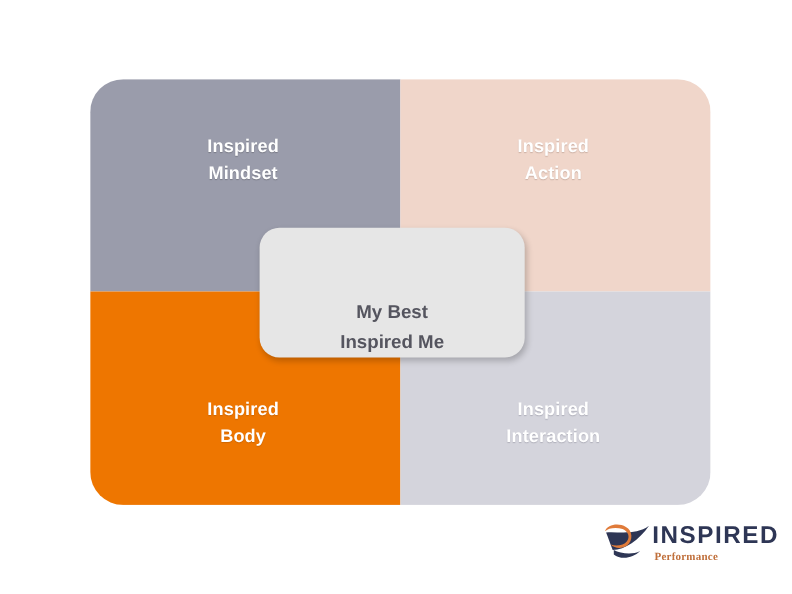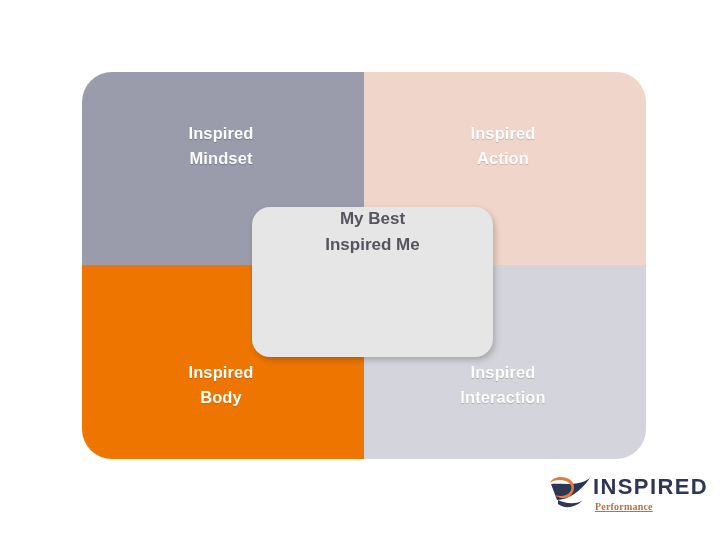--- a/index.html
+++ b/index.html
@@ -74,28 +74,28 @@
 
   
   #quad-mindset .quad-label     { transform: translate(-2px, -23px); }
   #quad-action .quad-label      { transform: translate(-2px, -23px); }
   #quad-body .quad-label        { transform: translate(-2px,  23px); }
   #quad-interaction .quad-label { transform: translate(-2px,  23px); }
 
   
   #center-card {
     position: absolute;
-    left: 252px;
+    left: 236px;
     top: 207px;
     width: 241px;
-    height: 150px;
+    height: 118px;
     background: #e6e6e6;
     border-radius: 18px;
     display: flex;
-    align-items: flex-start;
+    align-items: flex-end;
     justify-content: center;
     text-align: center;
     box-shadow: 2px 3px 6px rgba(0,0,0,0.22);
   }
   #center-card .card-label {
     color: #55555f;
     font-size: 17px;
     font-weight: bold;
     line-height: 1.55;
     white-space: pre-line;
@@ -132,21 +132,20 @@
   }
   #logo-tagline {
     color: #c0703c;
     font-size: 10px;
     font-weight: bold;
     letter-spacing: 0.2px;
     line-height: 1;
     margin-top: 4px;
     margin-left: 2px;
     font-family: "Liberation Serif", serif;
-    text-decoration: underline;
   }
 </style>
 </head>
 <body>
 
 <div id="slide">
 
   <div id="quad-panel">
 
     <div class="quadrant" id="quad-mindset">

